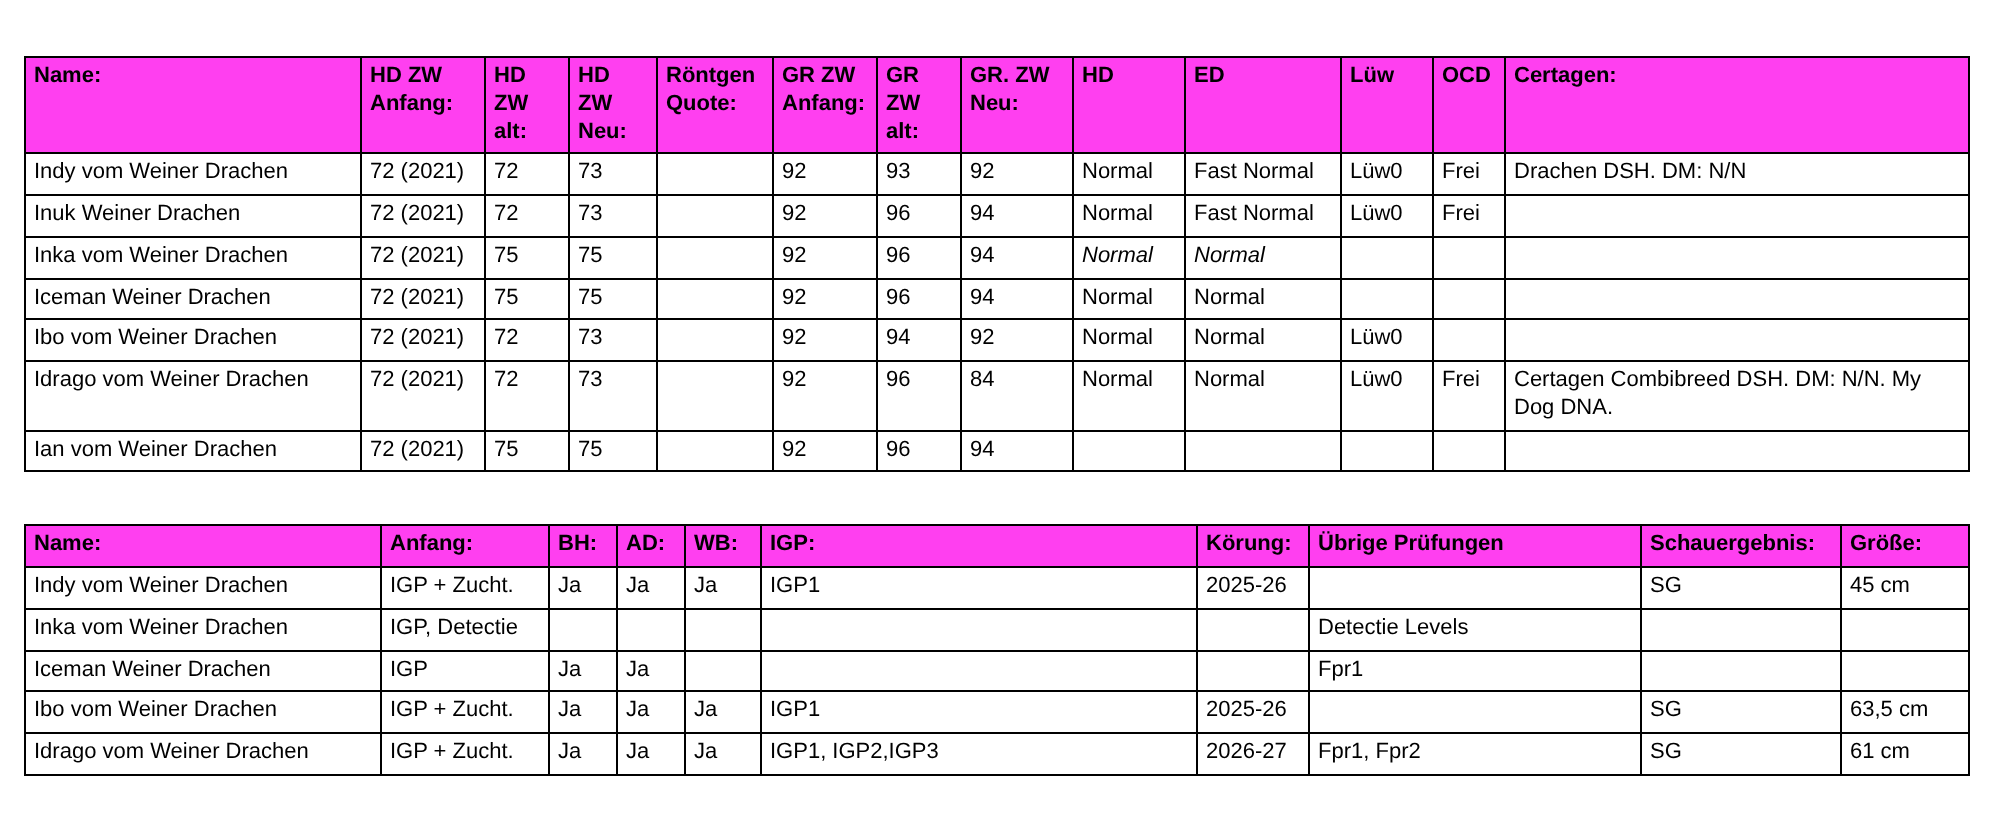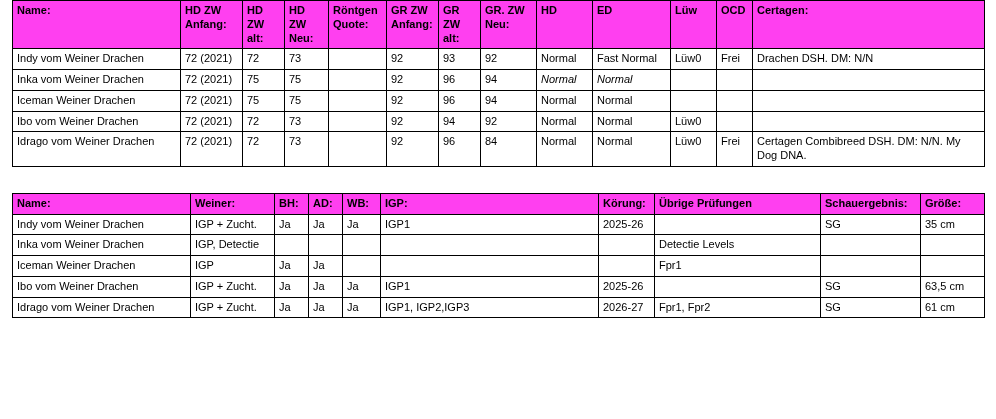--- a/index.html
+++ b/index.html
@@ -13,21 +13,21 @@
     font-family: "Liberation Sans", sans-serif;
     font-size: 11px;
     color: #000000;
     overflow: hidden;
   }
   .page {
     position: relative;
     width: 996px;
     height: 400px;
     box-sizing: border-box;
-    padding: 0 12px;
+    padding: 28px 12px;
   }
   table {
     border-collapse: collapse;
     table-layout: fixed;
     border: 1px solid #000000;
   }
   th, td {
     border: 1px solid #000000;
     padding: 3px 4px;
     vertical-align: top;
@@ -105,20 +105,35 @@
         <td>92</td>
         <td>93</td>
         <td>92</td>
         <td>Normal</td>
         <td>Fast Normal</td>
         <td>Lüw0</td>
         <td>Frei</td>
         <td>Drachen DSH. DM: N/N</td>
       </tr>
       <tr>
+        <td class="name-cell">Inuk Weiner Drachen</td>
+        <td>72 (2021)</td>
+        <td>72</td>
+        <td>73</td>
+        <td></td>
+        <td>92</td>
+        <td>96</td>
+        <td>94</td>
+        <td>Normal</td>
+        <td>Fast Normal</td>
+        <td>Lüw0</td>
+        <td>Frei</td>
+        <td></td>
+      </tr>
+      <tr>
         <td class="name-cell">Inka vom Weiner Drachen</td>
         <td>72 (2021)</td>
         <td>75</td>
         <td>75</td>
         <td></td>
         <td>92</td>
         <td>96</td>
         <td>94</td>
         <td class="italic">Normal</td>
         <td class="italic">Normal</td>
@@ -163,41 +178,56 @@
         <td>73</td>
         <td></td>
         <td>92</td>
         <td>96</td>
         <td>84</td>
         <td>Normal</td>
         <td>Normal</td>
         <td>Lüw0</td>
         <td>Frei</td>
         <td>Certagen Combibreed DSH. DM: N/N. My Dog DNA.</td>
+      </tr>
+      <tr>
+        <td class="name-cell">Ian vom Weiner  Drachen</td>
+        <td>72 (2021)</td>
+        <td>75</td>
+        <td>75</td>
+        <td></td>
+        <td>92</td>
+        <td>96</td>
+        <td>94</td>
+        <td></td>
+        <td></td>
+        <td></td>
+        <td></td>
+        <td></td>
       </tr>
     </tbody>
   </table>
 
   <table id="table-sport">
     <colgroup>
       <col style="width:178px">
       <col style="width:84px">
       <col style="width:34px">
       <col style="width:34px">
       <col style="width:38px">
       <col style="width:218px">
       <col style="width:56px">
       <col style="width:166px">
       <col style="width:100px">
       <col style="width:64px">
     </colgroup>
     <thead>
       <tr>
         <th>Name:</th>
-        <th>Weiner:</th>
+        <th>Anfang:</th>
         <th>BH:</th>
         <th>AD:</th>
         <th>WB:</th>
         <th>IGP:</th>
         <th>Körung:</th>
         <th>Übrige Prüfungen</th>
         <th>Schauergebnis:</th>
         <th>Größe:</th>
       </tr>
     </thead>
@@ -205,21 +235,21 @@
       <tr>
         <td class="name-cell">Indy vom Weiner Drachen</td>
         <td>IGP + Zucht.</td>
         <td>Ja</td>
         <td>Ja</td>
         <td>Ja</td>
         <td>IGP1</td>
         <td>2025-26</td>
         <td></td>
         <td>SG</td>
-        <td>35 cm</td>
+        <td>45 cm</td>
       </tr>
       <tr>
         <td class="name-cell">Inka vom Weiner Drachen</td>
         <td>IGP, Detectie</td>
         <td></td>
         <td></td>
         <td></td>
         <td></td>
         <td></td>
         <td>Detectie Levels</td>

